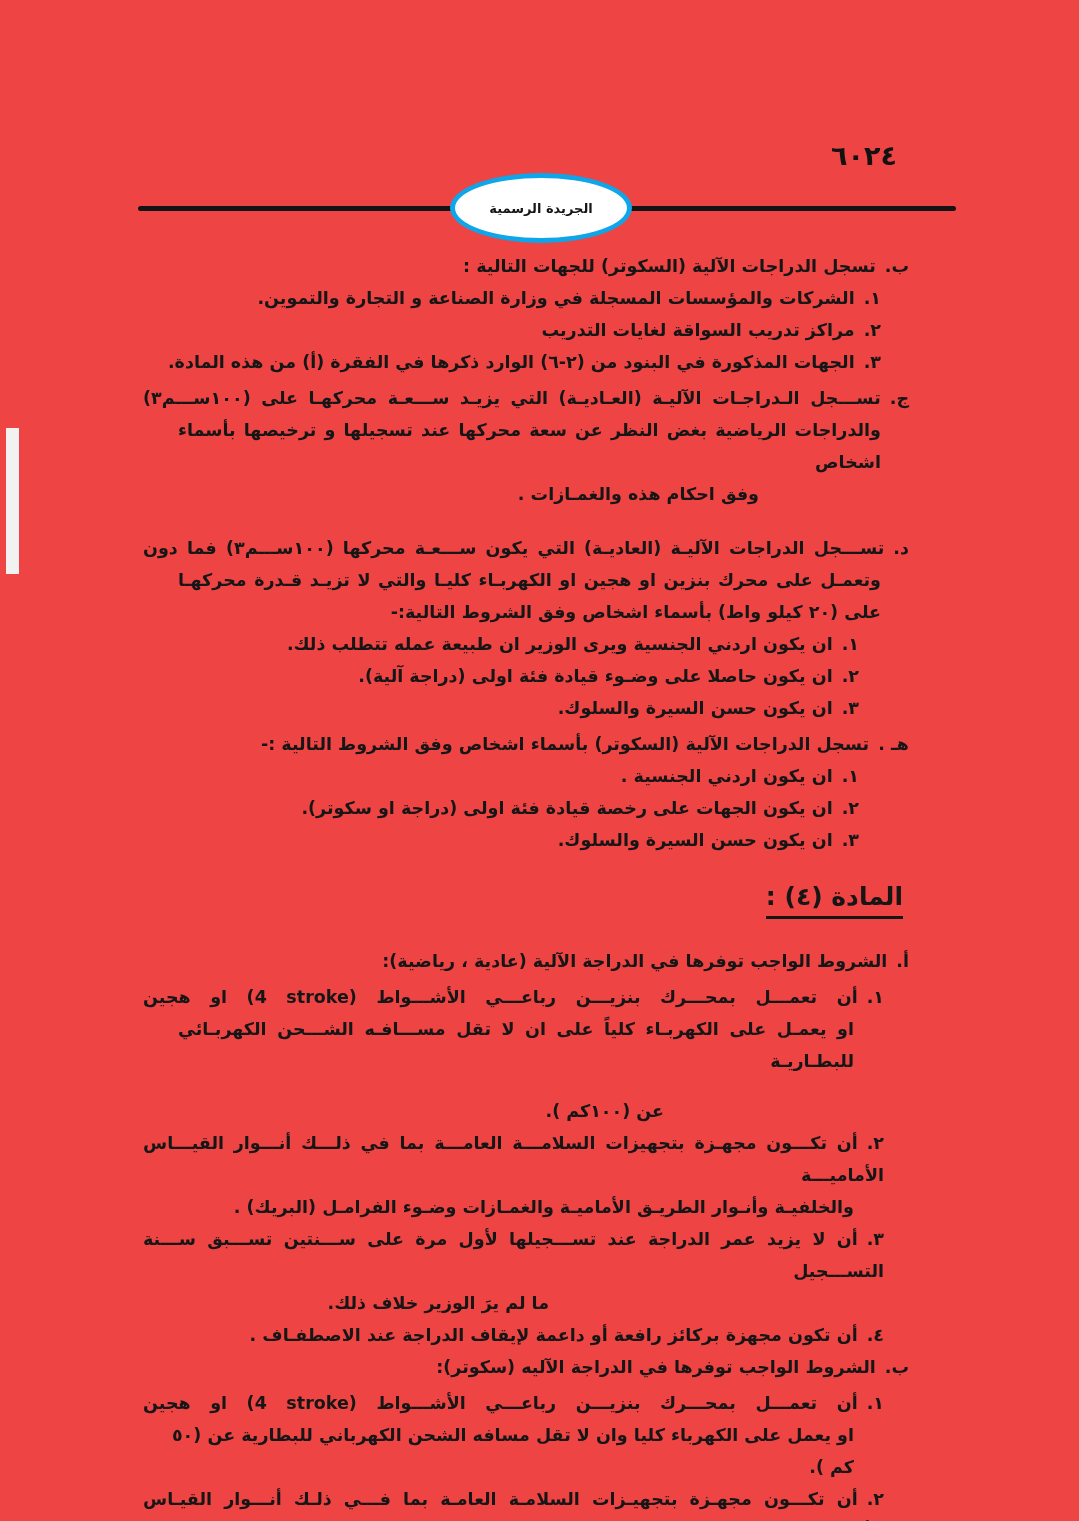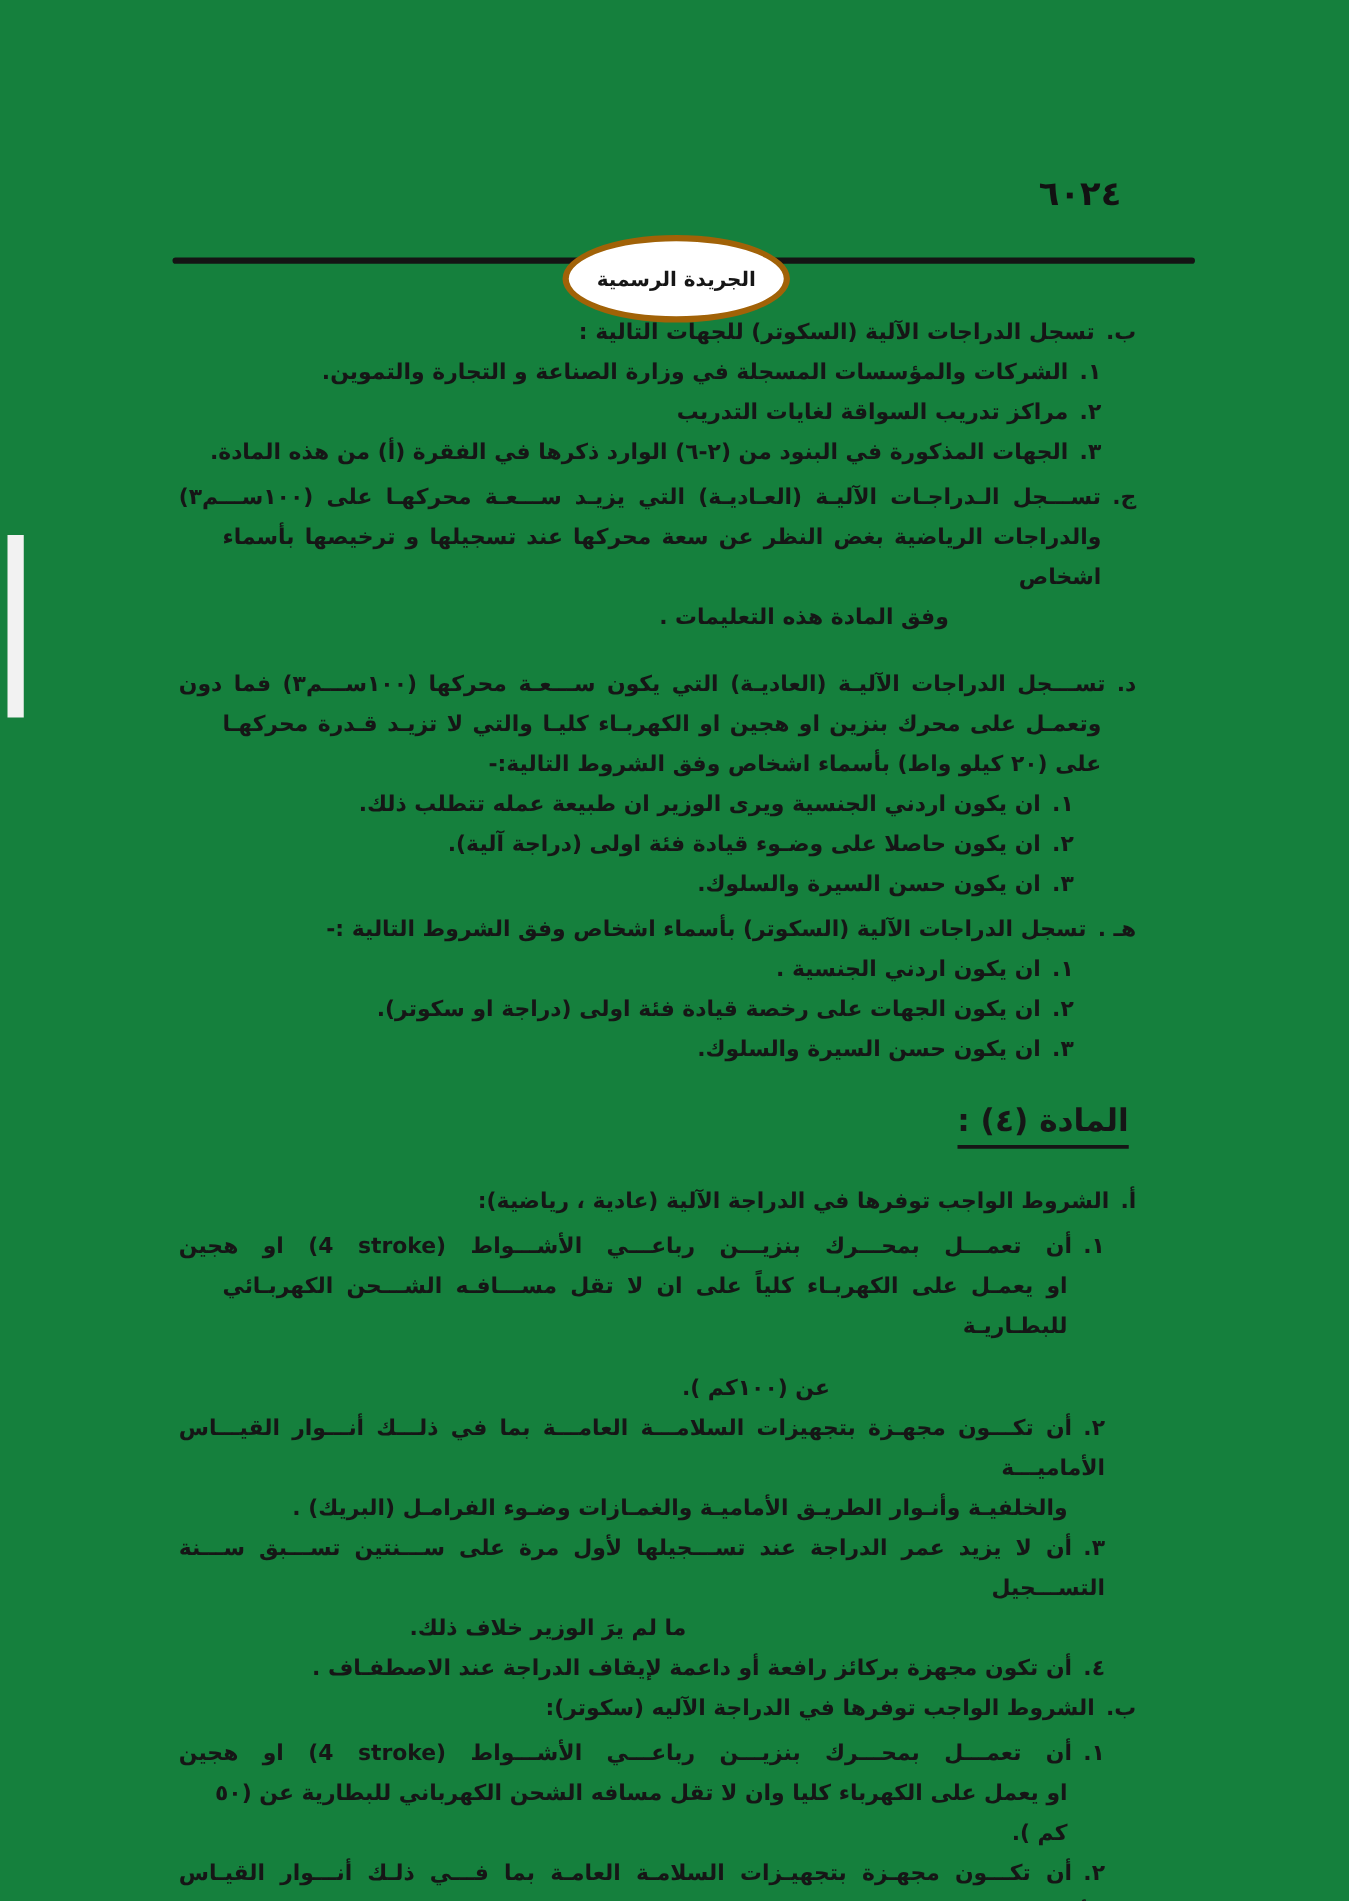--- a/index.html
+++ b/index.html
@@ -3,43 +3,43 @@
 <meta charset="utf-8">
 <style>
   html, body { margin: 0; padding: 0; }
   body {
     width: 1079px; height: 1521px;
     background: #ffffff;
     font-family: "DejaVu Sans", sans-serif;
     font-weight: bold;
     color: #161616;
   }
-  .sheet { position: relative; width: 1079px; height: 1521px; background: #15803d; overflow: hidden; }
+  .sheet { position: relative; width: 1079px; height: 1521px; background: #ef4444; overflow: hidden; }
 
   .scan-strip {
     position: absolute; left: 6px; top: 428px;
     width: 13px; height: 146px; background: #f2f2f2;
   }
 
   .page-number {
     position: absolute; top: 140px; right: 182px;
     font-size: 27px; letter-spacing: 12px; direction: rtl;
     color: #121212;
   }
 
   .rule {
     position: absolute; top: 206px; left: 138px;
     width: 818px; height: 5px; background: #141414; border-radius: 3px;
   }
   .banner {
-    position: absolute; top: 188px; left: 450px;
+    position: absolute; top: 173px; left: 450px;
     width: 172px; height: 60px;
-    background: #ffffff; border: 5px solid #a16207; border-radius: 50%;
+    background: #ffffff; border: 5px solid #0ea5e9; border-radius: 50%;
     display: flex; align-items: center; justify-content: center;
-    font-size: 16px; direction: rtl; z-index: 2;
+    font-size: 13px; direction: rtl; z-index: 2;
   }
 
   .content {
     position: absolute; top: 250px; right: 170px; width: 766px;
     direction: rtl; text-align: right;
     font-size: 17.5px;
   }
   .line { line-height: 32px; }
   .j { text-align: justify; text-align-last: justify; }
   .marker { margin-left: 9px; white-space: nowrap; }
@@ -81,21 +81,21 @@
   <div class="content">
 
     <div class="line"><span class="marker">ب.</span><span>تسجل الدراجات الآلية (السكوتر) للجهات التالية :</span></div>
 
     <div class="line pr28"><span class="marker">١.</span><span>الشركات والمؤسسات المسجلة في وزارة الصناعة و التجارة والتموين.</span></div>
     <div class="line pr28"><span class="marker">٢.</span><span>مراكز تدريب السواقة لغايات التدريب</span></div>
     <div class="line pr28"><span class="marker">٣.</span><span>الجهات المذكورة في البنود من (٢-٦) الوارد ذكرها في الفقرة (أ) من هذه المادة.</span></div>
 
     <div class="line j gap4"><span class="marker">ج.</span><span>تســـجل الـدراجـات الآليـة (العـاديـة) التي يزيـد ســـعـة محركهـا على (١٠٠ســـم٣)</span></div>
     <div class="line j pr28 pl35"><span>والدراجات الرياضية بغض النظر عن سعة محركها عند تسجيلها و ترخيصها بأسماء اشخاص</span></div>
-    <div class="line pr150"><span>وفق المادة هذه التعليمات .</span></div>
+    <div class="line pr150"><span>وفق احكام هذه والغمـازات .</span></div>
 
     <div class="line j gap6"><span class="marker">د.</span><span>تســـجل الدراجات الآليـة (العاديـة) التي يكون ســـعـة محركها (١٠٠ســـم٣) فما دون</span></div>
     <div class="line j pr28 pl35"><span>وتعمـل على محرك بنزين او هجين او الكهربـاء كليـا والتي لا تزيـد قـدرة محركهـا</span></div>
     <div class="line pr28"><span>على (٢٠ كيلو واط) بأسماء اشخاص وفق الشروط التالية:-</span></div>
 
     <div class="line pr50"><span class="marker">١.</span><span>ان يكون اردني الجنسية ويرى الوزير ان طبيعة عمله تتطلب ذلك.</span></div>
     <div class="line pr50"><span class="marker">٢.</span><span>ان يكون حاصلا على وضـوء قيادة فئة اولى (دراجة آلية).</span></div>
     <div class="line pr50"><span class="marker">٣.</span><span>ان يكون حسن السيرة والسلوك.</span></div>
 
     <div class="line gap4"><span class="marker">هـ .</span><span>تسجل الدراجات الآلية (السكوتر) بأسماء اشخاص وفق الشروط التالية :-</span></div>

